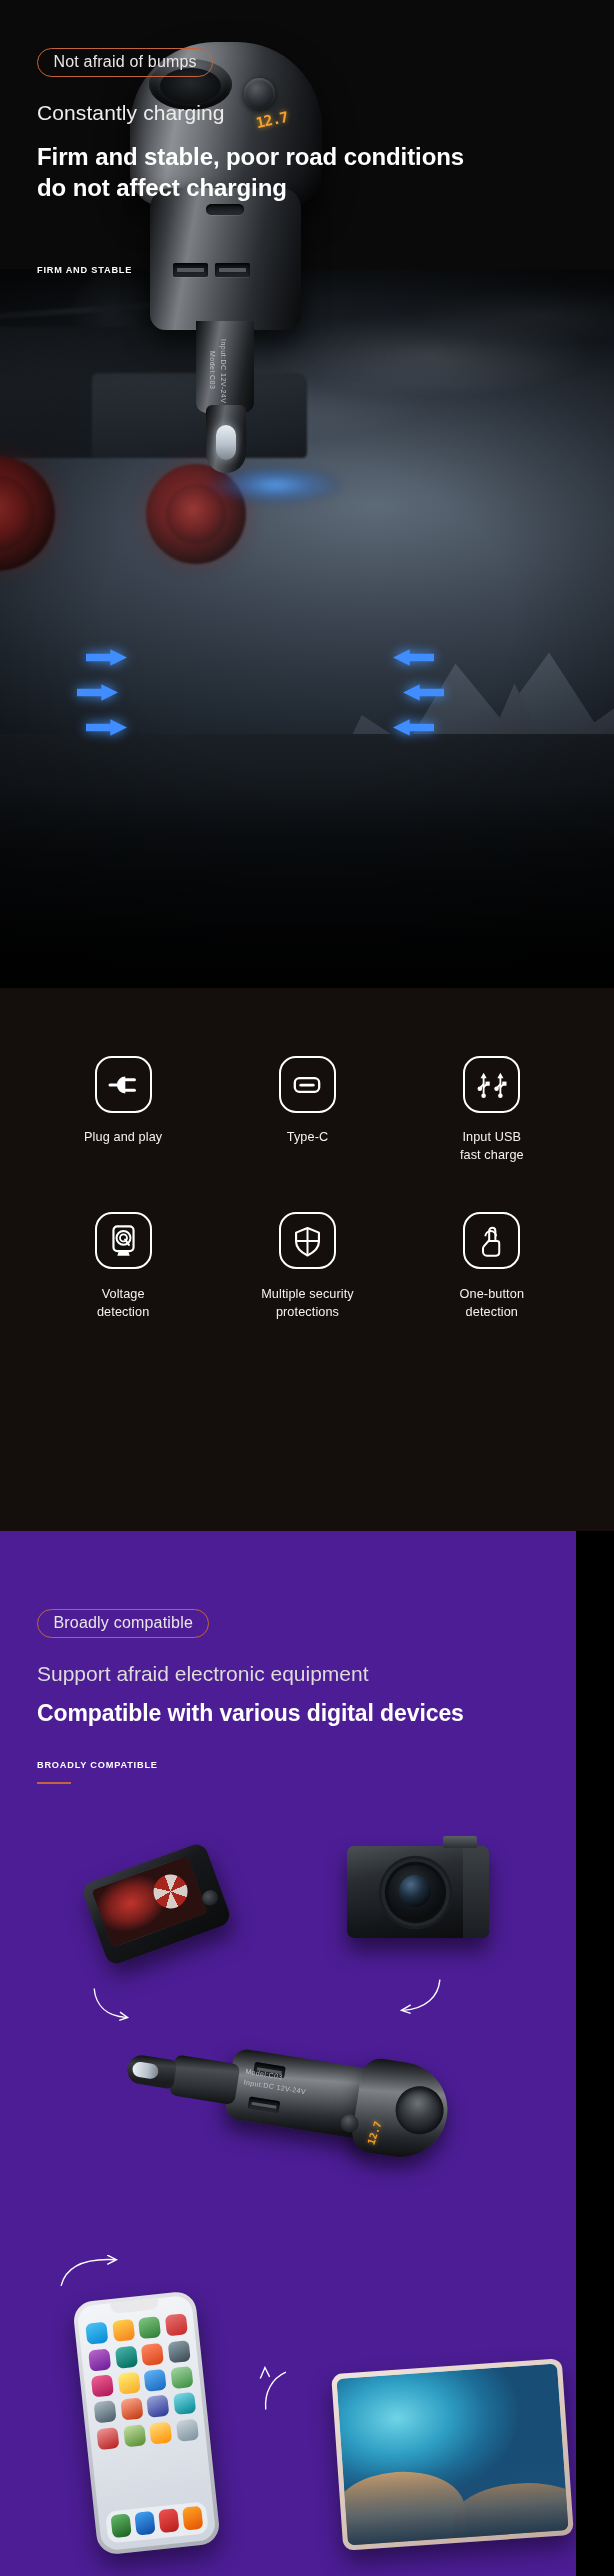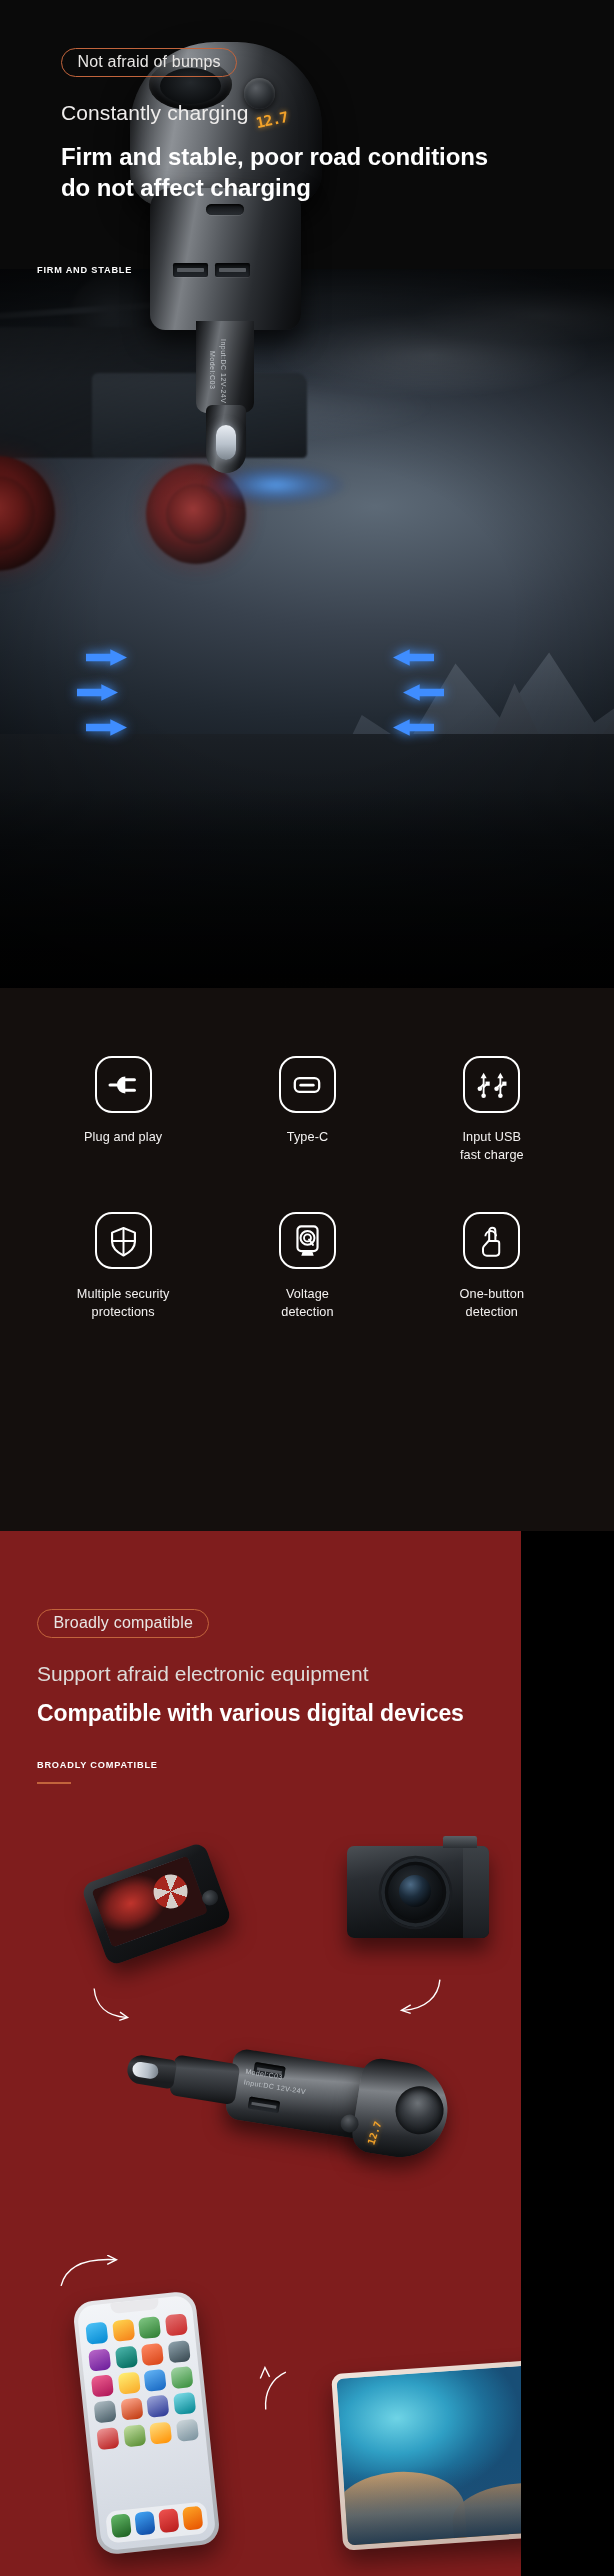--- a/index.html
+++ b/index.html
@@ -8,21 +8,21 @@
     width:615px; height:2576px;
     font-family:"Liberation Sans", sans-serif;
     overflow:hidden; position:relative;
   }
 
   
   .sec-hero {
     position:relative; width:615px; height:988px;
     background:#0a0a0a; overflow:hidden;
   }
-  .hero-copy { position:absolute; left:37px; top:48px; z-index:8;margin-left:24px; }
+  .hero-copy { position:absolute; left:37px; top:48px; z-index:8; }
   .pill {
     display:inline-block;
     border:1.2px solid #c2643c;
     border-radius:768px;
     padding:5.4px 15.4px 6.1px;
     color:#e9e7e5;
     font-size:16px;
     letter-spacing:0.2px;
     line-height:1;
   }
@@ -250,22 +250,22 @@
     display:flex; align-items:center; justify-content:center;
   }
   .icon-box svg { display:block; }
   .icon-label {
     margin-top:15.4px; text-align:center;
     color:#f4f2f1; font-size:12.7px; line-height:1.42; letter-spacing:0.1px;
   }
 
   
   .sec-compat {
-    position:relative; width:521px; height:1045px;
-    background:#7f1d1d; overflow:hidden;
+    position:relative; width:576px; height:1045px;
+    background:#4c1d95; overflow:hidden;
   }
   .compat-copy { position:absolute; left:37px; top:78px; z-index:6; }
   .compat-sub {
     margin-top:24px; color:#dedbd9; font-size:21px; font-weight:400;
   }
   .compat-big {
     margin-top:14px; color:#ffffff; font-size:23px; font-weight:700;
     letter-spacing:-0.1px;
   }
   .compat-rule {
@@ -604,45 +604,45 @@
         <span>fast charge</span>
       </div>
     </div>
 
   </div>
 
   <div class="icon-row">
 
     <div class="icon-cell">
       <div class="icon-box">
-        <svg width="31" height="32" viewBox="0 0 40 42">
-          <path d="M20 4 L35 10 v12 c0 9 -7 14 -15 18 c-8 -4 -15 -9 -15 -18 V10 z" fill="none" stroke="#fff" stroke-width="2.8" stroke-linejoin="round"></path>
-          <path d="M20 5 V39" stroke="#fff" stroke-width="2.6"></path>
-          <path d="M5 21 H35" stroke="#fff" stroke-width="2.6"></path>
-        </svg>
-      </div>
-      <div class="icon-label">
-        <span>Multiple security</span><br>
-        <span>protections</span>
-      </div>
-    </div>
-
-    <div class="icon-cell">
-      <div class="icon-box">
         <svg width="31" height="34" viewBox="0 0 40 44">
           <rect x="7" y="3" width="26" height="32" rx="5" fill="none" stroke="#fff" stroke-width="2.8"></rect>
           <circle cx="20" cy="18" r="9" fill="none" stroke="#fff" stroke-width="2.6"></circle>
           <circle cx="20" cy="18" r="4.5" fill="none" stroke="#fff" stroke-width="2.4"></circle>
           <path d="M22 20 l5 7" stroke="#fff" stroke-width="2.6" stroke-linecap="round"></path>
           <path d="M14 35 h12 l2 6 H12 z" fill="#fff"></path>
         </svg>
       </div>
       <div class="icon-label">
         <span>Voltage</span><br>
         <span>detection</span>
+      </div>
+    </div>
+
+    <div class="icon-cell">
+      <div class="icon-box">
+        <svg width="31" height="32" viewBox="0 0 40 42">
+          <path d="M20 4 L35 10 v12 c0 9 -7 14 -15 18 c-8 -4 -15 -9 -15 -18 V10 z" fill="none" stroke="#fff" stroke-width="2.8" stroke-linejoin="round"></path>
+          <path d="M20 5 V39" stroke="#fff" stroke-width="2.6"></path>
+          <path d="M5 21 H35" stroke="#fff" stroke-width="2.6"></path>
+        </svg>
+      </div>
+      <div class="icon-label">
+        <span>Multiple security</span><br>
+        <span>protections</span>
       </div>
     </div>
 
 
     <div class="icon-cell">
       <div class="icon-box">
         <svg width="31" height="34" viewBox="0 0 40 44">
           <path d="M17 22 V9 a4 4 0 0 1 8 0 v13" fill="none" stroke="#fff" stroke-width="2.6"></path>
           <path d="M12 16 a7 7 0 0 1 14 0" fill="none" stroke="#fff" stroke-width="2.4"></path>
           <path d="M17 21 l-7 8 a5 5 0 0 0 -1 3 v4 a5 5 0 0 0 5 5 h12 a4 4 0 0 0 4 -4 V25 a3 3 0 0 0 -3 -3 h-10 z" fill="none" stroke="#fff" stroke-width="2.6" stroke-linejoin="round"></path>

